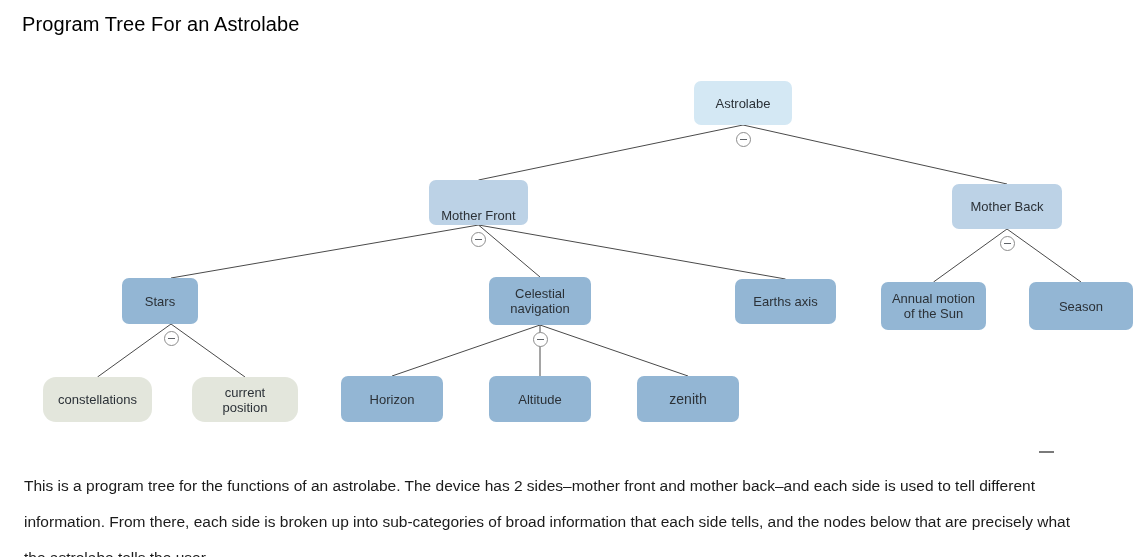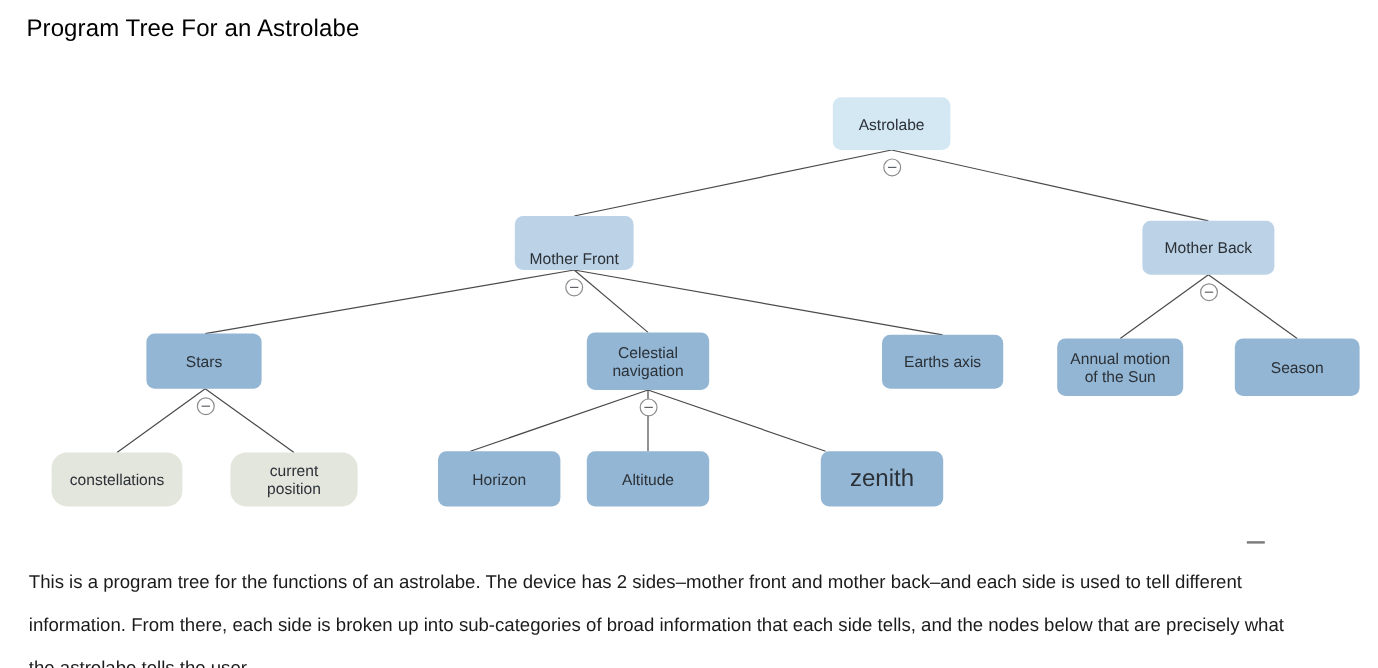--- a/index.html
+++ b/index.html
@@ -51,21 +51,21 @@
     line-height: 15px;
     color: #2b3137;
     padding: 2px 6px;
     z-index: 2;
   }
   .node.lvl0 { background: #d4e8f4; }
   .node.lvl1 { background: #bcd2e6; }
   .node.lvl2 { background: #93b6d4; }
   .node.lvl3 { background: #93b6d4; }
   .node.sage { background: #e3e6dc; border-radius: 13px; }
-  .node.big  { font-size: 20px; margin-left: 47px; }
+  .node.big  { font-size: 14px; }
   .toggle {
     position: absolute;
     width: 15px;
     height: 15px;
     border-radius: 50%;
     background: #ffffff;
     border: 1px solid #8d8d8d;
     box-sizing: border-box;
     display: flex;
     align-items: center;
@@ -123,21 +123,21 @@
     </div>
     <div class="toggle" style="left: 735.5px; top: 84px;"></div>
     <div class="node lvl1" style="left: 429px; top: 132px; width: 99px; height: 45px; align-items: flex-end;">
       <span>Mother Front</span>
     </div>
     <div class="toggle" style="left: 471px; top: 184px;"></div>
     <div class="node lvl1" style="left: 952px; top: 136px; width: 110px; height: 45px;">
       <span>Mother Back</span>
     </div>
     <div class="toggle" style="left: 999.5px; top: 188px;"></div>
-    <div class="node lvl2" style="left: 122px; top: 230px; width: 96px; height: 46px;">
+    <div class="node lvl2" style="left: 122px; top: 230px; width: 76px; height: 46px;">
       <span>Stars</span>
     </div>
     <div class="toggle" style="left: 163.5px; top: 283px;"></div>
     <div class="node lvl2" style="left: 489px; top: 229px; width: 102px; height: 48px;">
       <span>Celestial<br>navigation</span>
     </div>
     <div class="toggle" style="left: 532.5px; top: 284px;"></div>
     <div class="node lvl2" style="left: 735px; top: 231px; width: 101px; height: 45px;">
       <span>Earths axis</span>
     </div>
@@ -146,21 +146,21 @@
     </div>
     <div class="node lvl2" style="left: 1029px; top: 234px; width: 104px; height: 48px;">
       <span>Season</span>
     </div>
     <div class="node sage" style="left: 43px; top: 329px; width: 109px; height: 45px;">
       <span>constellations</span>
     </div>
     <div class="node sage" style="left: 192px; top: 329px; width: 106px; height: 45px;">
       <span>current<br>position</span>
     </div>
-    <div class="node lvl3" style="left: 341px; top: 328px; width: 102px; height: 46px; margin-left: 24px;">
+    <div class="node lvl3" style="left: 341px; top: 328px; width: 102px; height: 46px;">
       <span>Horizon</span>
     </div>
     <div class="node lvl3" style="left: 489px; top: 328px; width: 102px; height: 46px;">
       <span>Altitude</span>
     </div>
     <div class="node lvl3 big" style="left: 637px; top: 328px; width: 102px; height: 46px;">
       <span>zenith</span>
     </div>
   </div>
 

